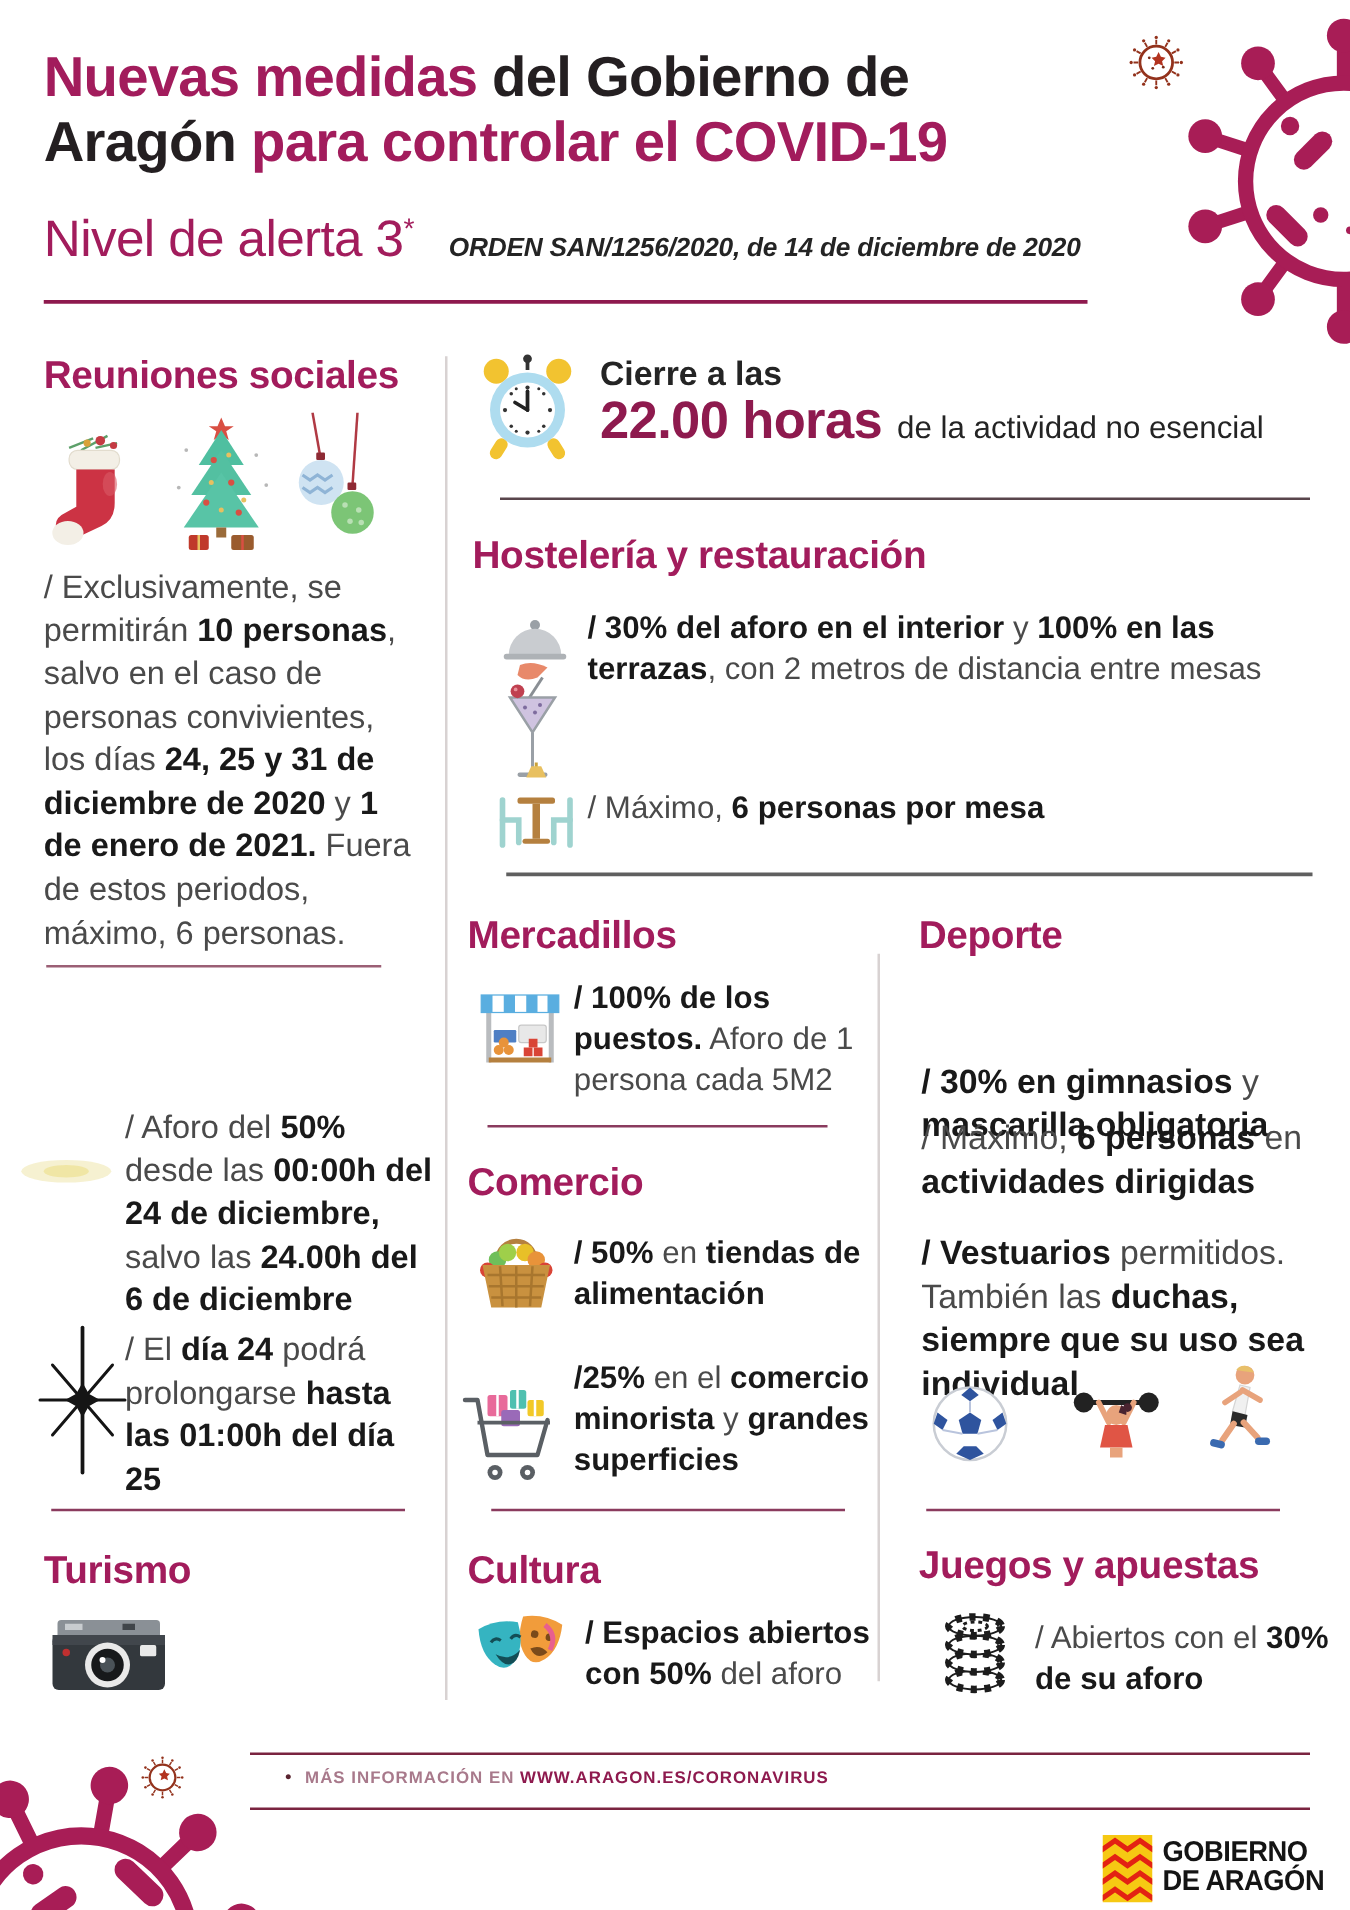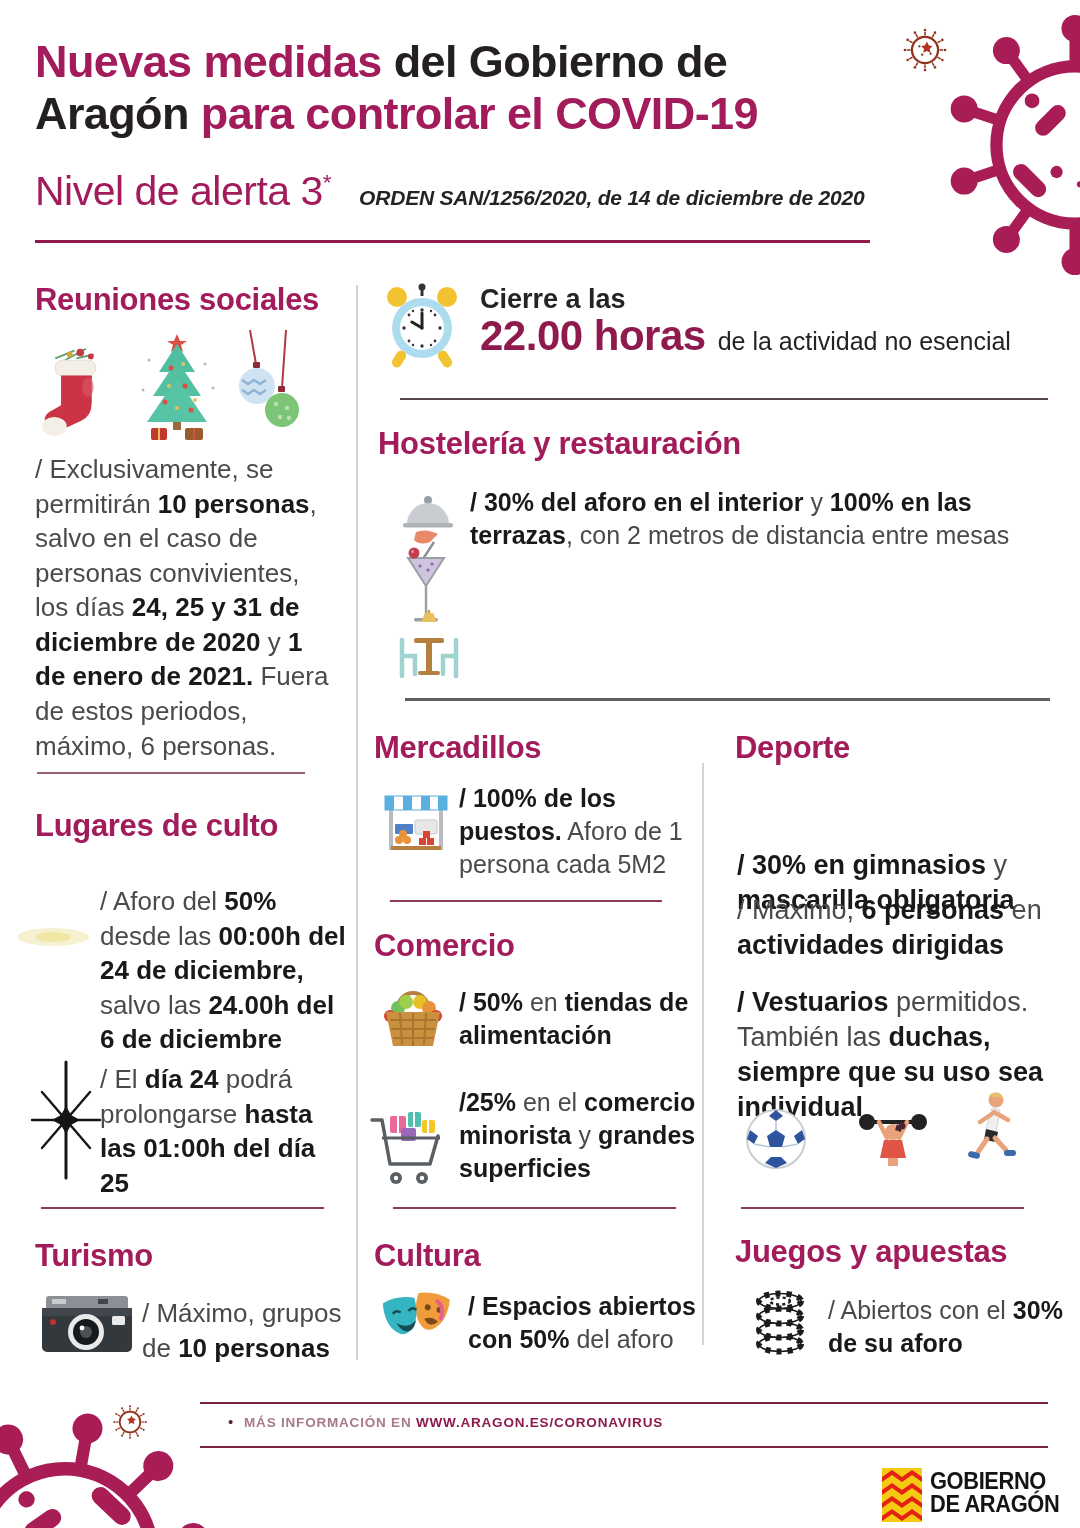--- a/index.html
+++ b/index.html
@@ -189,21 +189,20 @@
         <circle cx="61" cy="78" r="2.2"></circle>
         <circle cx="54" cy="87" r="2.2"></circle>
         <circle cx="63" cy="88" r="2.2"></circle>
       </g>
   </svg>
 
   <div class="abs lbody" style="left:35px;top:452px;width:302px;"><span>/ Exclusivamente, se permitirán </span><span class="b">10 personas</span><span>, salvo en el caso de personas convivientes, los días </span><span class="b">24, 25 y 31 de diciembre de 2020</span><span> y </span><span class="b">1 de enero de 2021.</span><span> Fuera de estos periodos, máximo, 6 personas.</span></div>
 
   <div class="abs hr" style="left:37px;top:772px;width:268px;background:#9b5f75;"></div>
 
-  <div class="abs h" style="left:35px;top:808px;">Lugares de culto</div>
 
   <svg class="abs" style="left:14px;top:922px;" width="78" height="30" viewBox="0 0 78 30">
     <ellipse cx="39" cy="15" rx="36" ry="9" fill="#f3ecc2" opacity=".75"></ellipse>
     <ellipse cx="39" cy="15" rx="18" ry="5" fill="#efe39a" opacity=".8"></ellipse>
   </svg>
   <div class="abs lbody" style="left:100px;top:884px;width:248px;"><span>/ Aforo del </span><span class="b">50%</span><span>  desde las </span><span class="b">00:00h del 24 de diciembre,</span><span> salvo las </span><span class="b">24.00h del 6 de diciembre</span></div>
 
   <svg class="abs" style="left:26px;top:1058px;" width="80" height="124" viewBox="0 0 80 124">
     <g stroke="#151515" stroke-linecap="round">
       <line x1="40" y1="4" x2="40" y2="120" stroke-width="3"></line>
@@ -225,21 +224,20 @@
       <rect x="58" y="7" width="10" height="5" fill="#40454a"></rect>
     <rect x="2" y="16" width="90" height="44" rx="5" fill="#33383d"></rect>
     <rect x="2" y="16" width="90" height="8" fill="#41464c"></rect>
     <circle cx="46" cy="40" r="18" fill="#e9e9e9"></circle>
     <circle cx="46" cy="40" r="13" fill="#17191b"></circle>
     <circle cx="46" cy="40" r="6" fill="#4a5258"></circle>
     <circle cx="42" cy="36" r="2.4" fill="#ffffff"></circle>
     <rect x="72" y="24" width="13" height="9" rx="1.5" fill="#e9e9e9"></rect>
     <circle cx="13" cy="30" r="3" fill="#c03030"></circle>
   </svg>
-  <div class="abs lbody" style="left:142px;top:1296px;width:215px;"><span>/ Máximo, grupos de </span><span class="b">10 personas</span></div>
 
   <div class="abs vr" style="left:356px;top:285px;height:1075px;"></div>
   <div class="abs vr" style="left:702px;top:763px;height:582px;"></div>
 
   <svg class="abs" style="left:380px;top:280px;" width="84" height="90" viewBox="0 0 84 90">
     <circle cx="17" cy="17" r="10" fill="#f2c330"></circle>
       <circle cx="67" cy="17" r="10" fill="#f2c330"></circle>
     <line x1="42" y1="8" x2="42" y2="16" stroke="#333" stroke-width="3"></line>
       <circle cx="42" cy="7" r="3.5" fill="#333"></circle>
     <rect x="14" y="70" width="10" height="18" rx="5" transform="rotate(32 19 79)" fill="#f2c330"></rect>
@@ -300,20 +298,21 @@
     <rect x="22" y="30" width="30" height="5" rx="2" fill="#b5803f"></rect>
     <rect x="34" y="35" width="6" height="28" fill="#b5803f"></rect>
     <rect x="26" y="63" width="22" height="4" rx="2" fill="#b5803f"></rect>
     <g stroke="#9fd3cf" stroke-width="4.5" fill="none" stroke-linecap="round">
       <path d="M10 32 v36"></path>
         <path d="M10 48 h13 v18"></path>
       <path d="M64 32 v36"></path>
         <path d="M64 48 h-13 v18"></path>
     </g>
   </svg>
+  <div class="abs body" style="left:470px;top:630px;width:520px;"><span>/  Máximo, </span><span class="b">6 personas por mesa</span></div>
 
   <div class="abs hr" style="left:405px;top:698px;width:645px;height:3px;background:#5f5f5f;"></div>
 
   <div class="abs h" style="left:374px;top:730px;">Mercadillos</div>
   <svg class="abs" style="left:383px;top:790px;" width="66" height="64" viewBox="0 0 66 64">
     <rect x="6" y="10" width="4" height="50" fill="#b9bcbf"></rect>
       <rect x="56" y="10" width="4" height="50" fill="#b9bcbf"></rect>
     <g>
       <rect x="2" y="6" width="62" height="14" fill="#ffffff" stroke="#5aaee0"></rect>
       <rect x="2" y="6" width="9" height="14" fill="#5aaee0"></rect>

